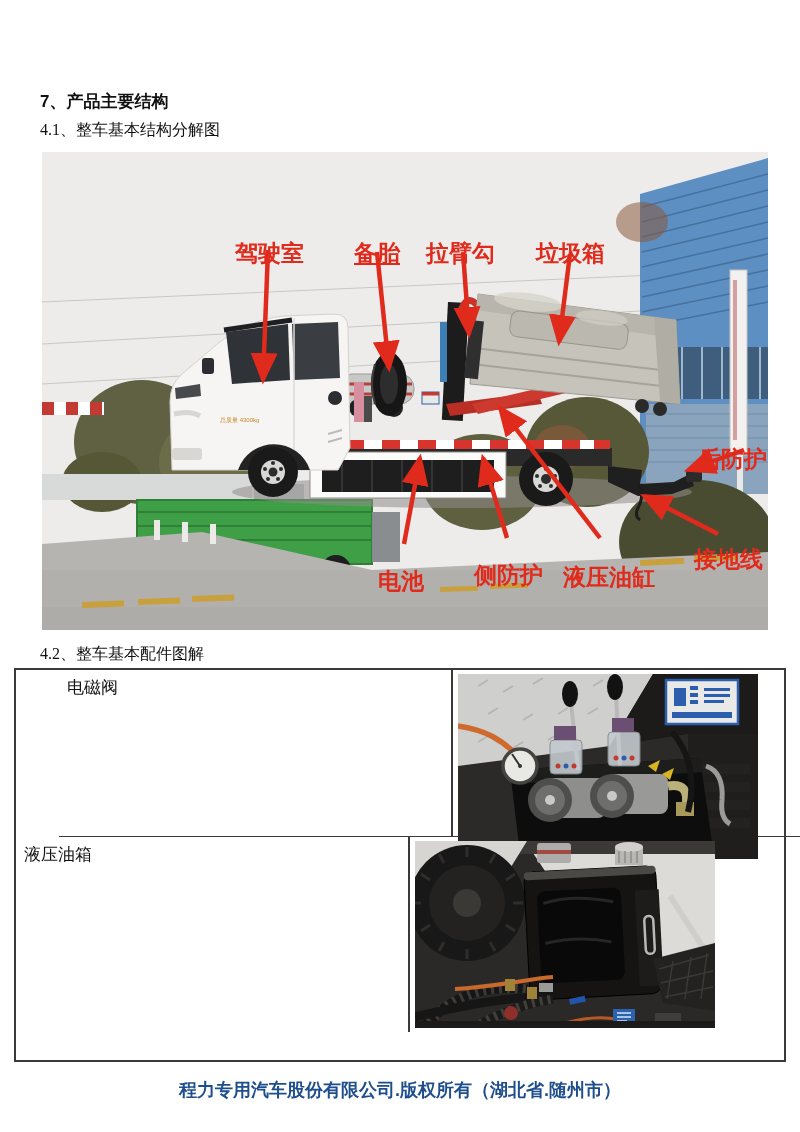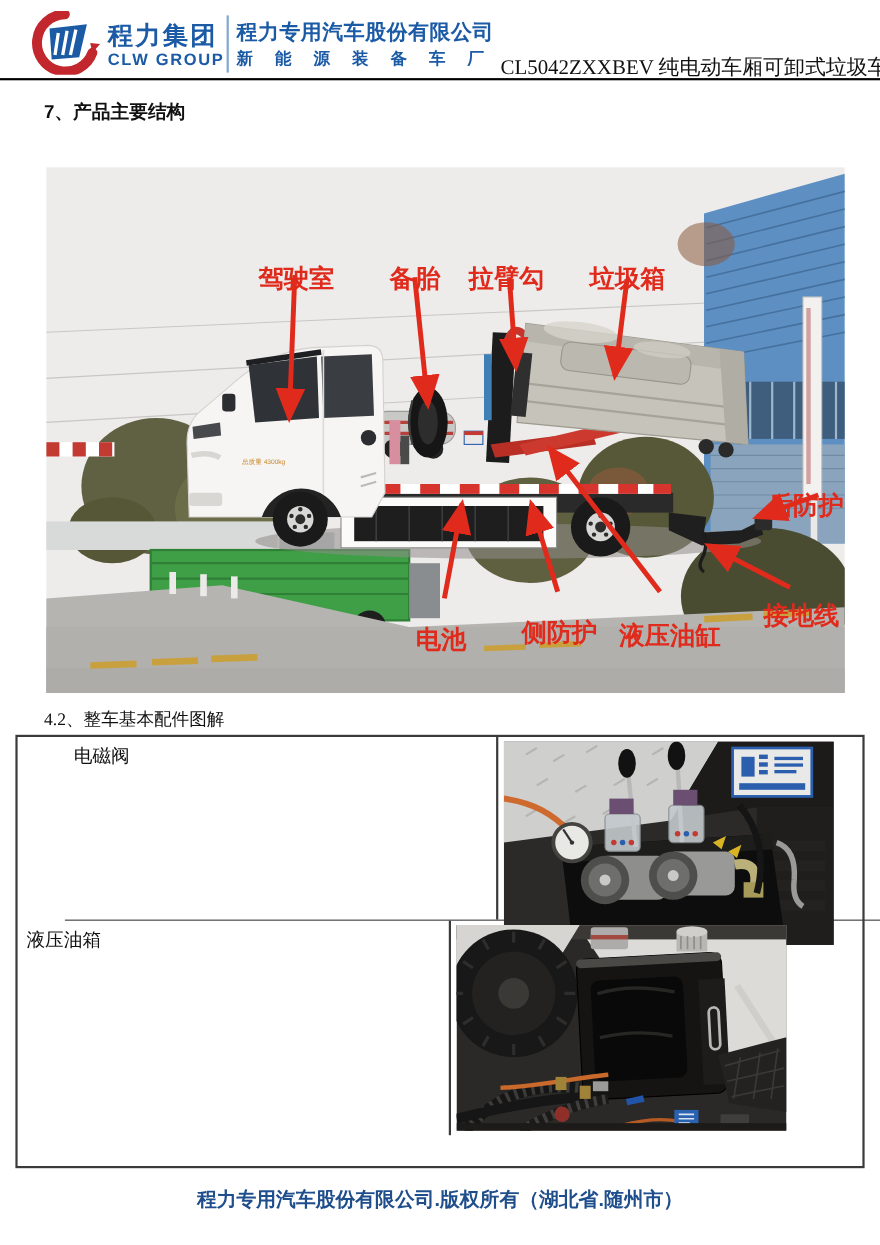--- a/index.html
+++ b/index.html
@@ -20,21 +20,21 @@
   .h-main { position:absolute; left:40px; top:90px; font-size:17px; font-weight:bold; color:#111; }
   .h-41   { position:absolute; left:40px; top:120px; font-size:16px; color:#111; font-family:"Liberation Serif", serif; }
   .h-42   { position:absolute; left:40px; top:644px; font-size:16px; color:#111; font-family:"Liberation Serif", serif;text-align:right; }
 
   
   .figure { position:absolute; left:42px; top:152px; width:726px; height:478px; }
   .figure svg.scene { position:absolute; left:0; top:0; }
   .figure svg.arrows { position:absolute; left:0; top:0; pointer-events:none; }
   .callout { position:absolute; color:var(--red); font-weight:bold; font-size:23px; white-space:nowrap; line-height:1;margin-top:24px; }
   .c-cab      { left:193px; top:66px; }
-  .c-spare    { left:312px; top:66px; }
+  .c-spare    { left:312px; top:66px;text-decoration:underline; }
   .c-hook     { left:384px; top:66px; }
   .c-box      { left:494px; top:66px; }
   .c-rear     { left:656px; top:272px; }
   .c-battery  { left:336px; top:394px; }
   .c-side     { left:432px; top:388px; }
   .c-cyl      { left:521px; top:390px; }
   .c-ground   { left:652px; top:372px; }
   .door-plate { position:absolute; left:178px; top:264px; font-size:6px; color:#c8872a; white-space:nowrap; }
 
   
@@ -49,36 +49,23 @@
 
   
   .foot-copy { position:absolute; left:0; top:1078px; width:800px; text-align:center; font-size:18px; font-weight:bold; color:var(--navy); }
   .foot-addr { position:absolute; left:0; top:1106px; width:800px; text-align:center; font-size:17.5px; font-weight:bold; color:var(--navy); }
 </style>
 </head>
 <body>
 
 <div class="page" style="--blue:#1b5aa5; --navy:#1f4e8c; --red:#e02a1c;">
 
-  <div class="hdr">
-    <svg class="logo" viewBox="0 0 70 58">
-      <path d="M34 3 A26 26 0 1 0 59 38" fill="none" stroke="#c1272d" stroke-width="9" stroke-linecap="round"></path>
-      <path d="M59 38 L66 30 L57 29 Z" fill="#c1272d"></path>
-      <polygon points="20,16 54,12 47,42 22,44" fill="#1b5aa5"></polygon>
-      <path d="M28 20 L25 40 M36 18 L32 40 M44 17 L39 40" stroke="#fff" stroke-width="3" fill="none"></path>
-    </svg>
-    <div class="logo-cn">程力集团</div>
-    <div class="logo-en">CLW GROUP</div>
-    <div class="hdr-div"></div>
-    <div class="co-name">程力专用汽车股份有限公司</div>
-    <div class="co-div">新能源装备车厂</div>
-    <div class="model">CL5042ZXXBEV 纯电动车厢可卸式垃圾车</div>
-  </div>
 
   <div class="h-main">7、产品主要结构</div>
+  <div class="h-41">4.1、整车基本结构分解图</div>
 
   <div class="figure">
 
     <svg class="scene" width="726" height="478" viewBox="0 0 726 478">
 
       <rect x="0" y="0" width="726" height="478" fill="#edeceb"></rect>
       <path d="M0,150 L726,118 M0,192 L726,152 M0,232 L470,205" stroke="#c9c7c4" stroke-width="1" fill="none"></path>
 
       <polygon points="598,42 726,6 726,342 598,342" fill="#5d8fc2"></polygon>
       <g stroke="#46719f" stroke-width="1.5">

